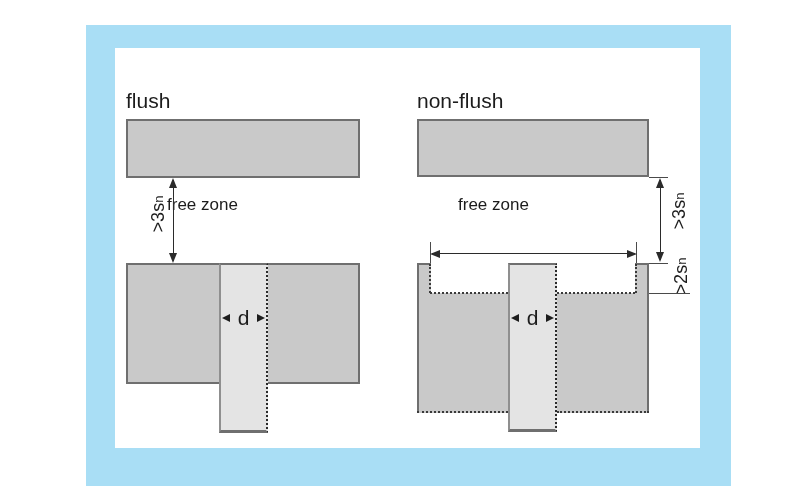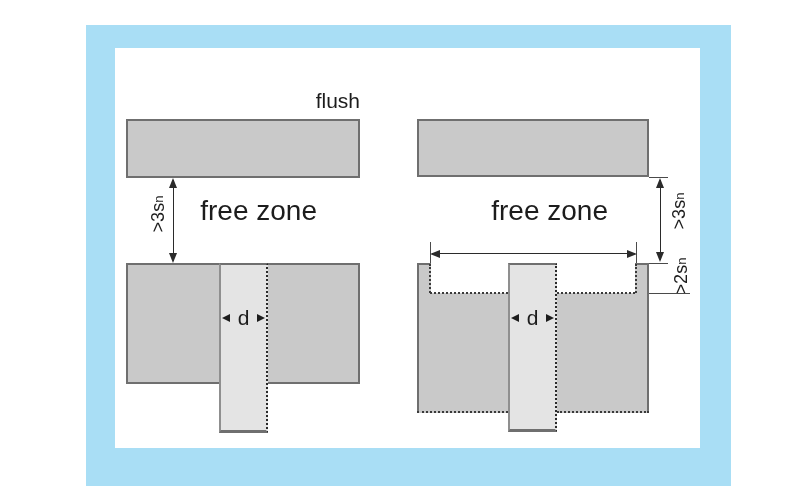--- a/index.html
+++ b/index.html
@@ -11,23 +11,23 @@
   
   .frame{
     position:absolute;left:86px;top:25px;width:645px;height:461px;
     box-sizing:border-box;
     border-style:solid;
     border-color:var(--frame-blue,#a9def5);
     border-top-width:23px;border-right-width:31px;
     border-bottom-width:38px;border-left-width:29px;
     background:#ffffff;
   }
-  .label{position:absolute;color:#1c1c1c;text-align:right;white-space:nowrap;}
+  .label{position:absolute;color:#1c1c1c;text-align:left;white-space:nowrap;}
   .title{font-size:21px;}
-  .freezone{font-size:28px;}
+  .freezone{font-size:17px;}
   .dimtext{font-size:19px;}
   .sub{font-size:13px;vertical-align:-4px;}
   
   .rot{
     position:absolute;display:flex;align-items:center;justify-content:center;
     width:90px;height:22px;transform:rotate(-90deg);transform-origin:center;
     font-size:18px;color:#1c1c1c;white-space:nowrap;
   }
   
   .plate,.block{
@@ -89,20 +89,21 @@
   <div class="block" style="left:126px;top:263px;width:234px;height:121px;"></div>
 
   <div class="sensor" style="left:219px;top:263px;width:49px;height:170px;"></div>
 
   <div class="d-row" style="left:219px;top:310px;width:49px;height:16px;">
     <span class="tri-l"></span>
     <span class="d-txt">d</span>
     <span class="tri-r"></span>
   </div>
 
+  <div class="label title" style="left:417px;top:89px;width:232px;">non-flush</div>
 
   <div class="plate" style="left:417px;top:119px;width:232px;height:58px;"></div>
 
   <div class="label freezone" style="left:458px;top:195px;width:150px;">free zone</div>
 
   <div class="ext" style="left:430px;top:242px;width:1px;height:21px;"></div>
   <div class="ext" style="left:636px;top:242px;width:1px;height:21px;"></div>
   <div class="dimline" style="left:432px;top:253px;width:203px;height:1px;"></div>
   <div class="arr left" style="left:430px;top:250px;"></div>
   <div class="arr right" style="left:627px;top:250px;"></div>

